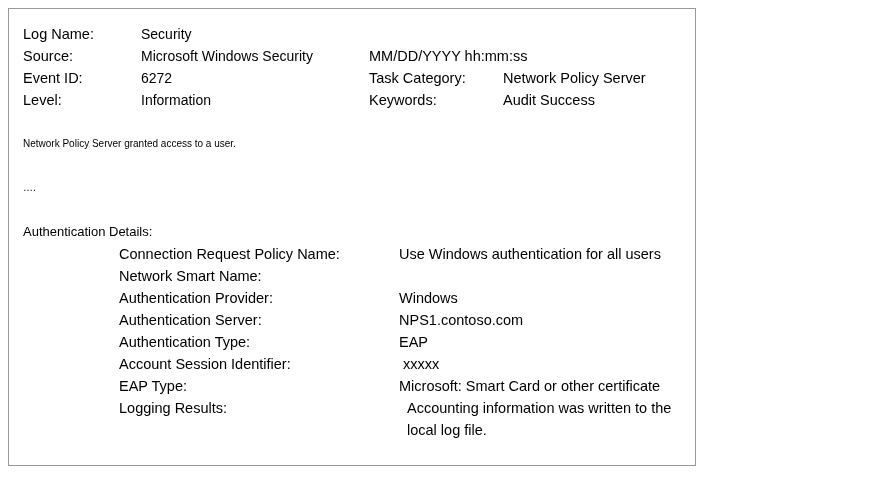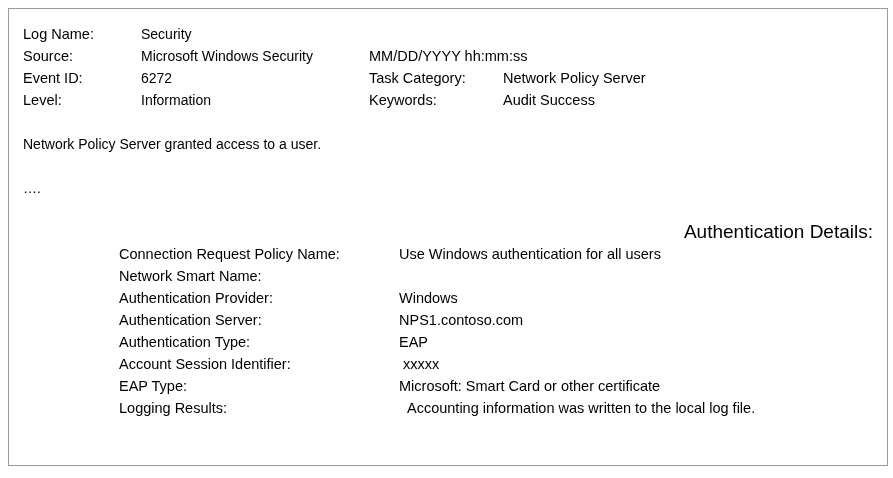--- a/index.html
+++ b/index.html
@@ -10,21 +10,21 @@
   body {
     width: 893px;
     height: 478px;
     font-family: "Liberation Sans", sans-serif;
     color: #000000;
   }
   .event-panel {
     position: absolute;
     left: 8px;
     top: 8px;
-    width: 880px;
+    width: 688px;
     height: 458px;
     border: 1px solid #9a9a9a;
     box-sizing: border-box;
     background: #ffffff;
     padding: 12px 14px;
     overflow: hidden;
   }
   .header-grid {
     margin-top: 2px;
   }
@@ -48,29 +48,28 @@
   .lbl-b {
     width: 134px;
     flex: 0 0 134px;
     font-size: 14.5px;
   }
   .val-b {
     font-size: 14.5px;
   }
   .shift-logged .lbl-b { padding-left: 10px; width: 124px; flex: 0 0 124px; }
   .body-text {
-    font-size: 14px;
+    font-size: 10px;
     line-height: 22px;
   }
   .spacer-lg { height: 22px; }
   .spacer-md { height: 22px; }
   .details-title {
-    font-size: 19px;
+    font-size: 13px;
     line-height: 22px;
-    text-align: right;
   }
   .detail-row {
     display: flex;
     align-items: flex-start;
     height: 22px;
     line-height: 22px;
     padding-left: 96px;
   }
   .detail-key {
     width: 272px;

